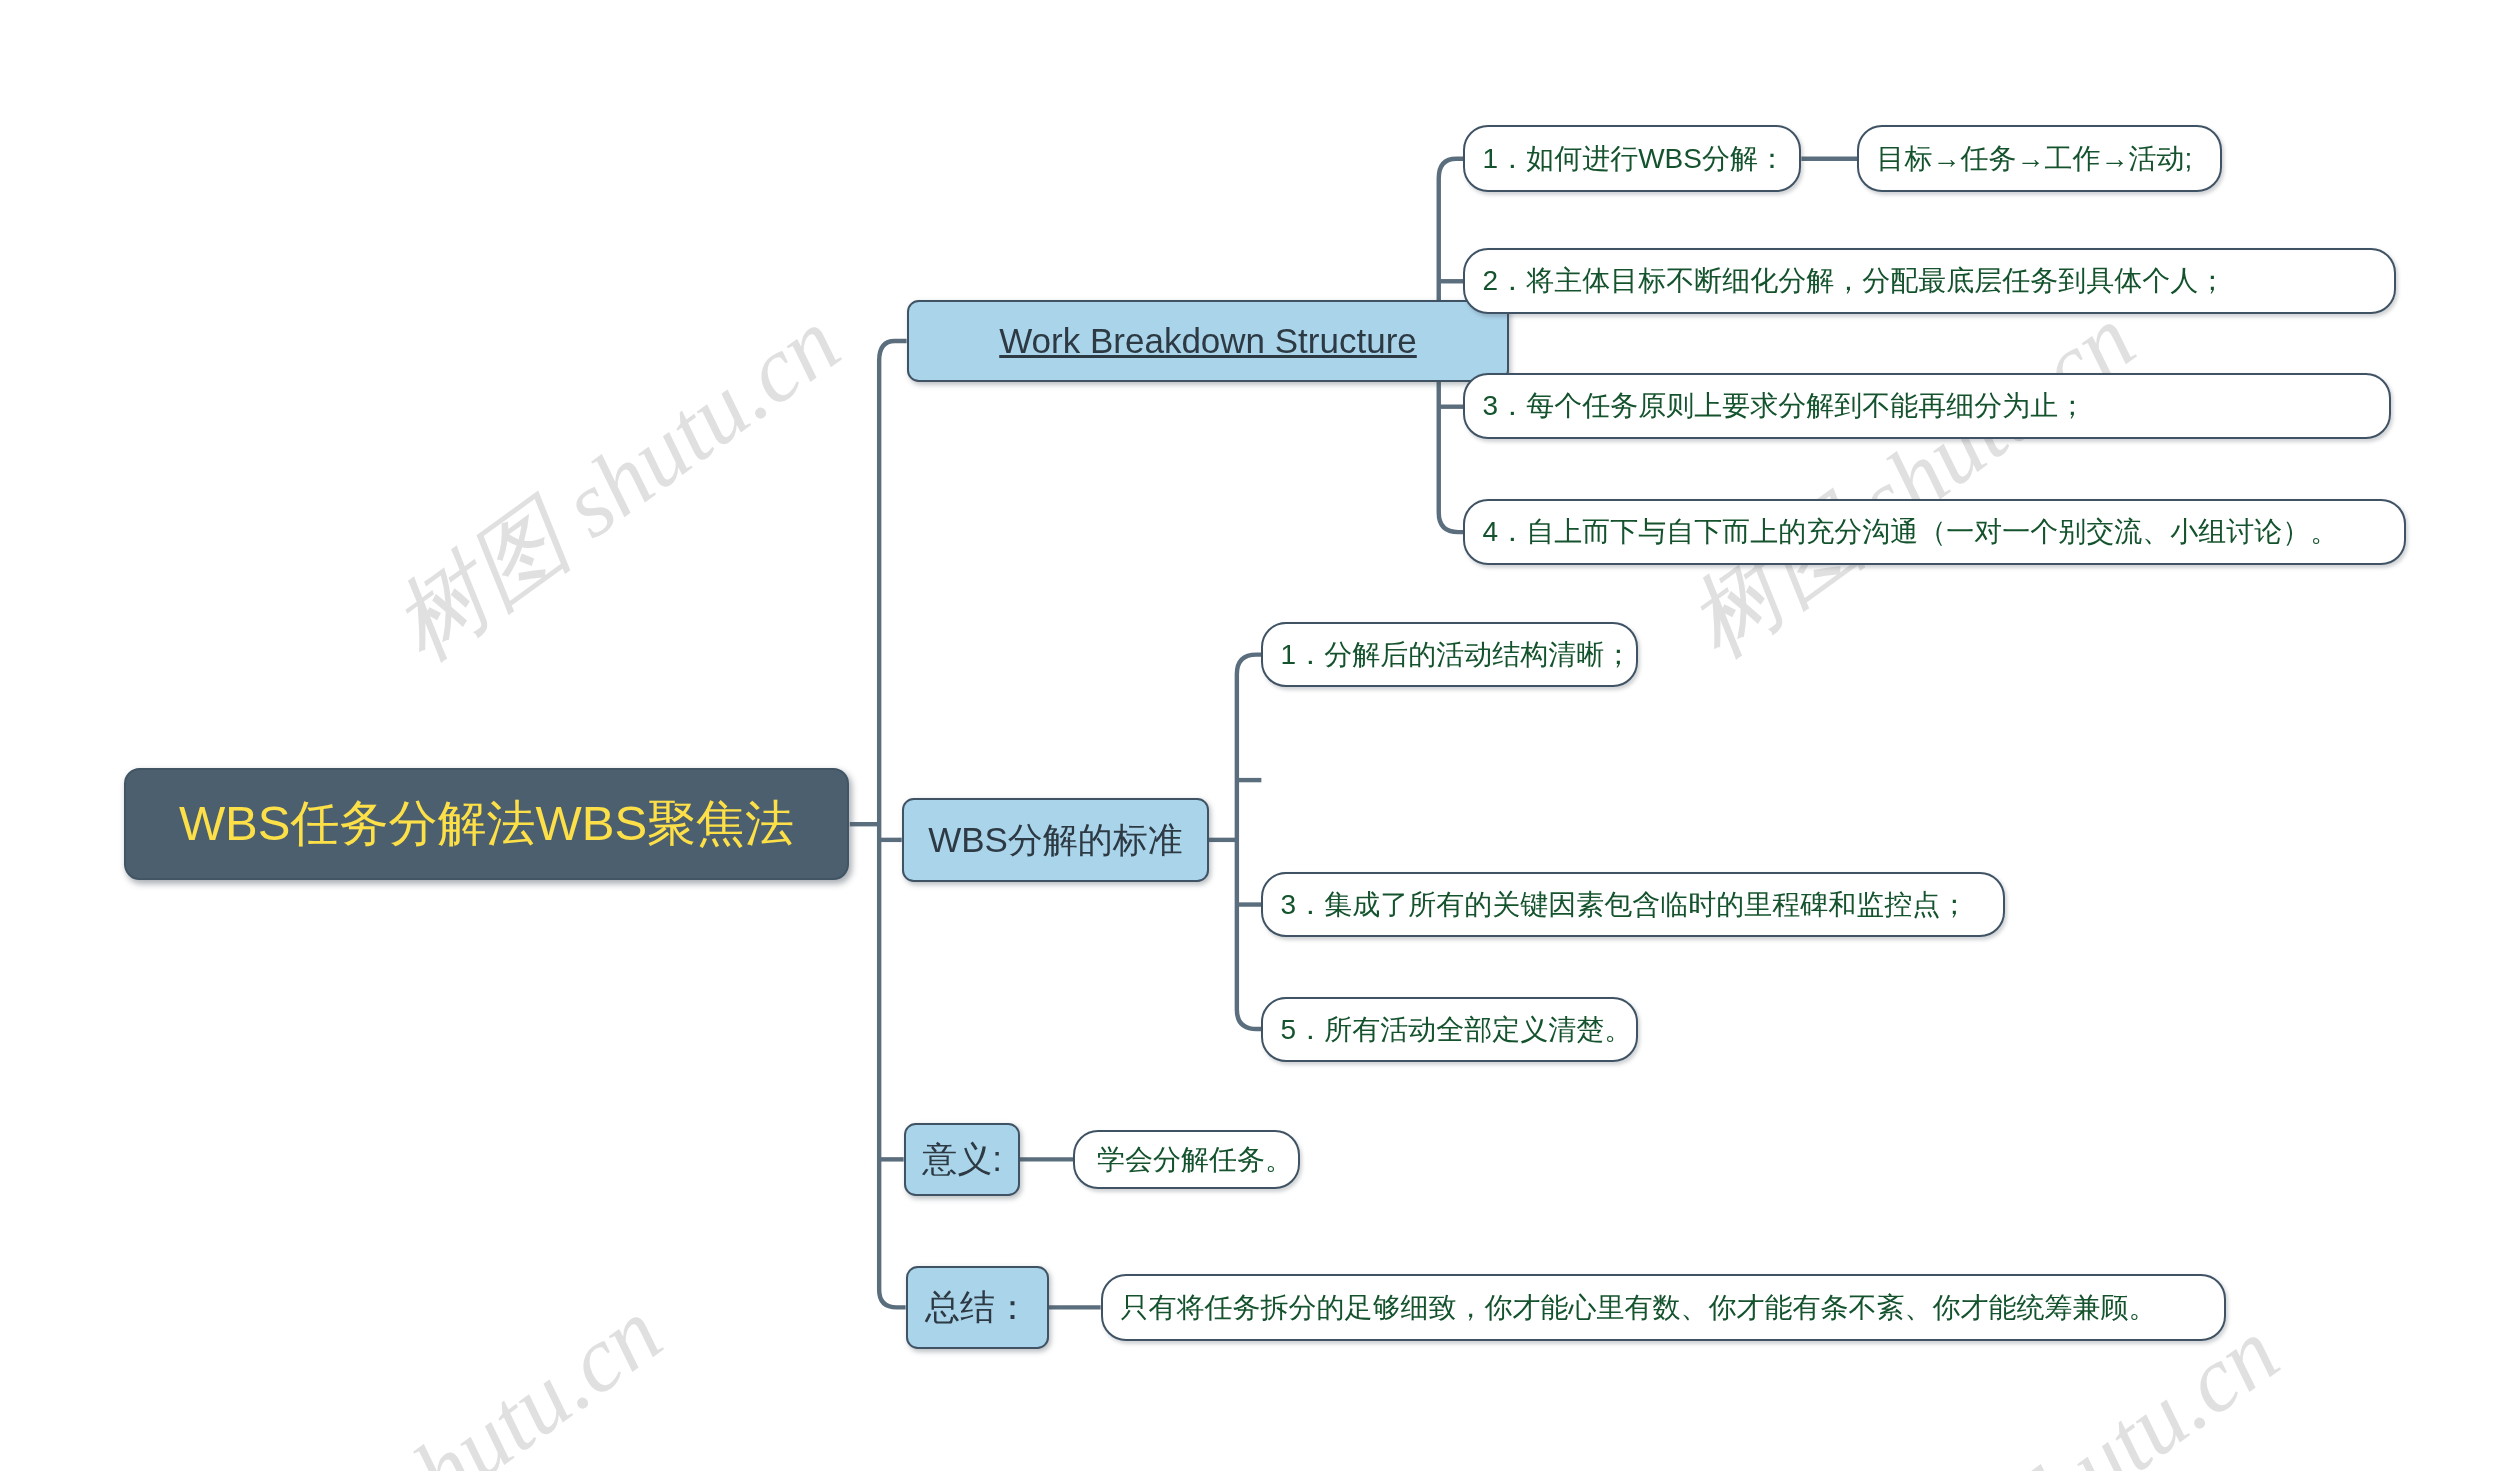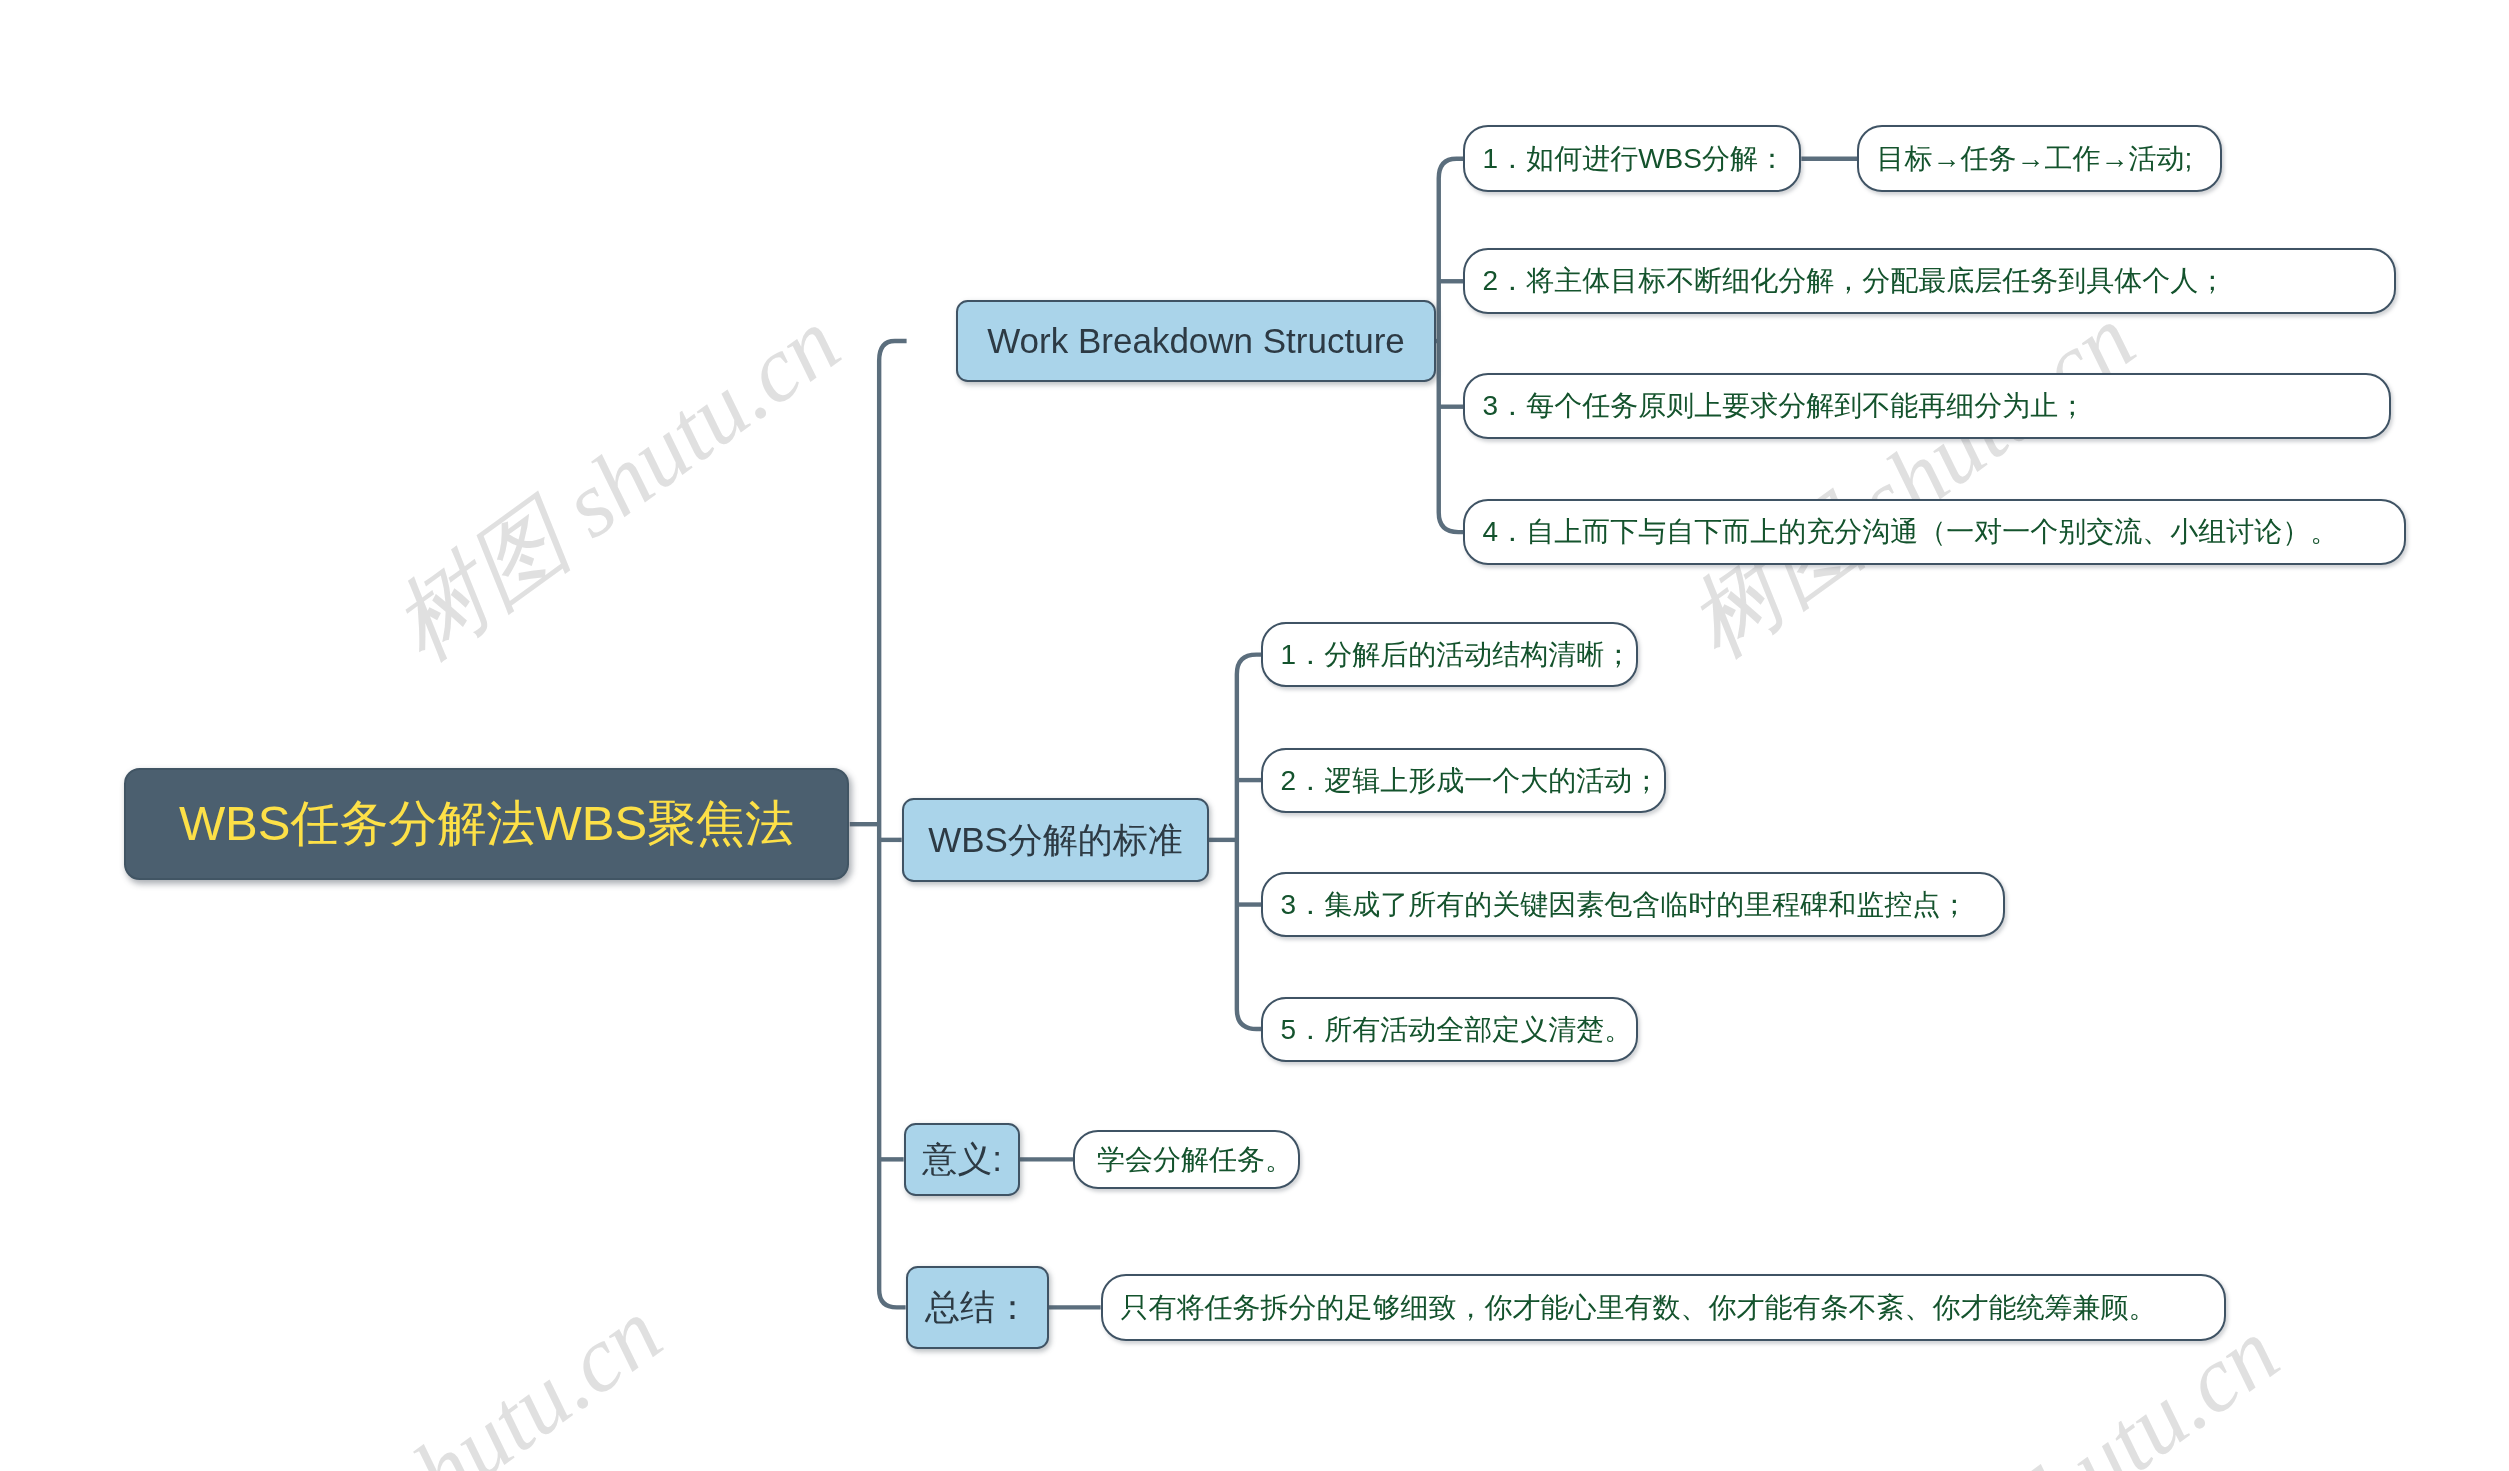--- a/index.html
+++ b/index.html
@@ -102,21 +102,21 @@
       <path d="M 1040 1183 L 1095 1183"></path>
 
       <path d="M 1070 1334 L 1123 1334"></path>
     </g>
   </svg>
 
   <div class="node root-node" style="left:124px; top:768px; width:725px; height:112px;">
     <span class="label">WBS任务分解法WBS聚焦法</span>
   </div>
 
-  <div class="node branch-node" style="left:956px; top:300px; width:480px; height:82px;">
+  <div class="node branch-node" style="left:907px; top:300px; width:602px; height:82px;text-decoration:underline;">
     <span class="label">Work Breakdown Structure</span>
   </div>
   <div class="node child-node" style="left:1463px; top:125px; width:338px; height:67px;">
     <span class="label">1．如何进行WBS分解：</span>
   </div>
   <div class="node child-node" style="left:1857px; top:125px; width:365px; height:67px;">
     <span class="label">目标→任务→工作→活动;</span>
   </div>
   <div class="node child-node" style="left:1463px; top:248px; width:933px; height:66px;">
     <span class="label">2．将主体目标不断细化分解，分配最底层任务到具体个人；</span>
@@ -126,23 +126,20 @@
   </div>
   <div class="node child-node" style="left:1463px; top:499px; width:943px; height:66px;">
     <span class="label">4．自上而下与自下而上的充分沟通（一对一个别交流、小组讨论）。</span>
   </div>
 
   <div class="node branch-node" style="left:902px; top:798px; width:307px; height:84px;">
     <span class="label">WBS分解的标准</span>
   </div>
   <div class="node child-node" style="left:1261px; top:622px; width:377px; height:65px;">
     <span class="label">1．分解后的活动结构清晰；</span>
-  </div>
-  <div class="node child-node" style="left:1261px; top:748px; width:405px; height:65px;">
-    <span class="label">2．逻辑上形成一个大的活动；</span>
   </div>
   <div class="node child-node" style="left:1261px; top:872px; width:744px; height:65px;">
     <span class="label">3．集成了所有的关键因素包含临时的里程碑和监控点；</span>
   </div>
   <div class="node child-node" style="left:1261px; top:997px; width:377px; height:65px;">
     <span class="label">5．所有活动全部定义清楚。</span>
   </div>
 
   <div class="node branch-node" style="left:904px; top:1123px; width:116px; height:73px;">
     <span class="label">意义:</span>

